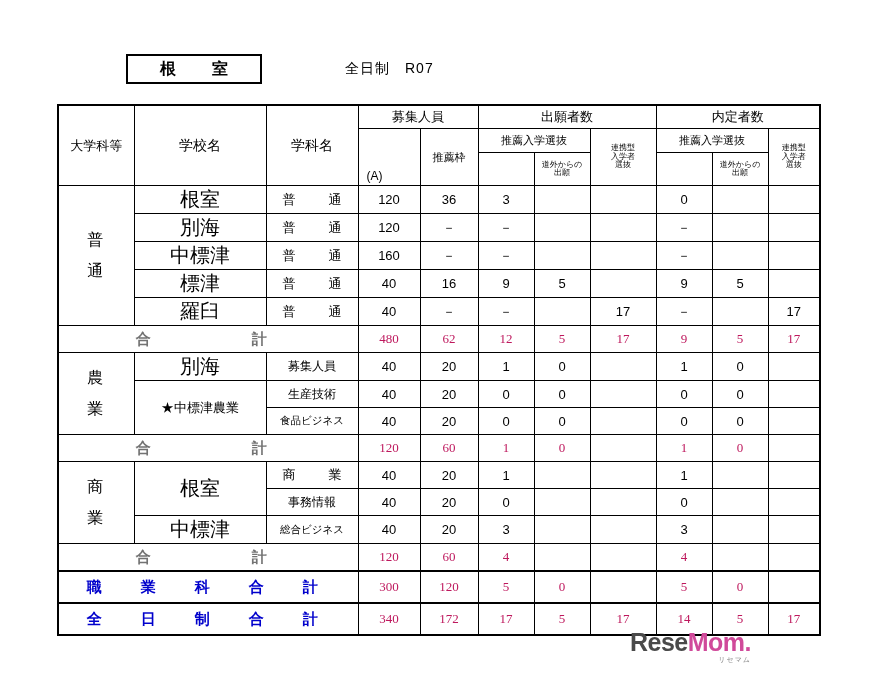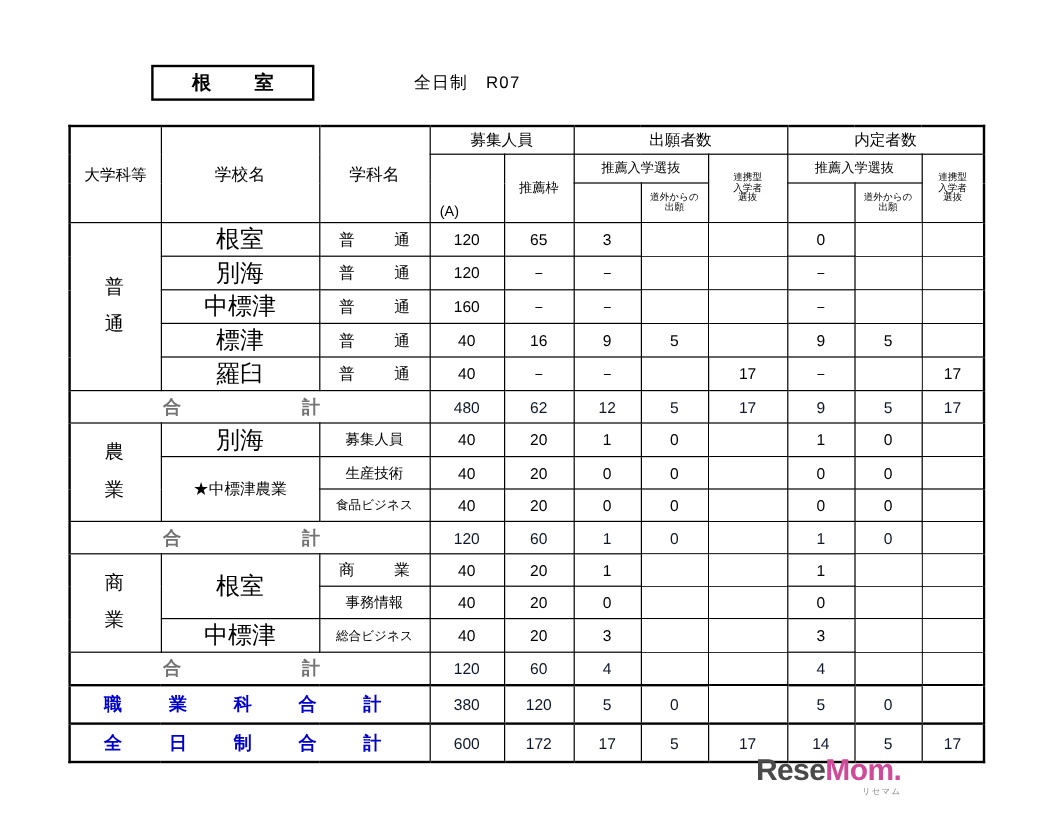--- a/index.html
+++ b/index.html
@@ -75,21 +75,21 @@
 
   .hdr { font-size: 13px; }
   .hdr-sm { font-size: 11px; line-height: 1.15; }
   .hdr-xs { font-size: 8px; line-height: 1.1; }
 
   .num {
     text-align: right;
     padding-right: 6px;
     font-size: 13px;
   }
-  .blue { color: #0f172a; }
+  .blue { color: #be185d; font-family: Liberation Serif, serif; }
   .bold { font-weight: bold; }
   .cat {
     font-size: 16px;
     font-weight: bold;
     letter-spacing: 2px;
     line-height: 1.9;
   }
   .sum-label {
     font-weight: bold;
     color: #737373;
@@ -206,21 +206,21 @@
         <td class="rotate-note" style="white-space:pre-line;">道外からの
 出願</td>
       </tr>
 
       <tr>
         <td class="cat thick-l" rowspan="5" style="white-space:pre-line;">普
 通</td>
         <td class="school">根室</td>
         <td class="dept">普　通</td>
         <td class="num">120</td>
-        <td class="num">65</td>
+        <td class="num">36</td>
         <td class="num">3</td>
         <td class="num diag"></td>
         <td class="num diag"></td>
         <td class="num">0</td>
         <td class="num diag"></td>
         <td class="num diag thick-r"></td>
       </tr>
       <tr>
         <td class="school">別海</td>
         <td class="dept">普　通</td>
@@ -385,35 +385,35 @@
         <td class="num blue bold diag"></td>
         <td class="num blue bold">4</td>
         <td class="num blue bold diag"></td>
         <td class="num blue bold diag thick-r"></td>
       </tr>
 
       <tr>
         <td class="thick-l thick-t" colspan="3" style="height:30px;margin-top:13px;">
           <span class="grand-label">職　業　科　合　計</span>
         </td>
-        <td class="num blue bold thick-t">380</td>
+        <td class="num blue bold thick-t">300</td>
         <td class="num blue bold thick-t">120</td>
         <td class="num blue bold thick-t">5</td>
         <td class="num blue bold thick-t">0</td>
         <td class="num blue bold diag thick-t"></td>
         <td class="num blue bold thick-t">5</td>
         <td class="num blue bold thick-t">0</td>
         <td class="num blue bold diag thick-t thick-r"></td>
       </tr>
 
       <tr>
         <td class="thick-l thick-t thick-b" colspan="3" style="height:30px;">
           <span class="grand-label">全　日　制　合　計</span>
         </td>
-        <td class="num blue bold thick-t thick-b">600</td>
+        <td class="num blue bold thick-t thick-b">340</td>
         <td class="num blue bold thick-t thick-b">172</td>
         <td class="num blue bold thick-t thick-b">17</td>
         <td class="num blue bold thick-t thick-b">5</td>
         <td class="num blue bold thick-t thick-b">17</td>
         <td class="num blue bold thick-t thick-b">14</td>
         <td class="num blue bold thick-t thick-b">5</td>
         <td class="num blue bold thick-t thick-b thick-r">17</td>
       </tr>
     </tbody>
       </table>

